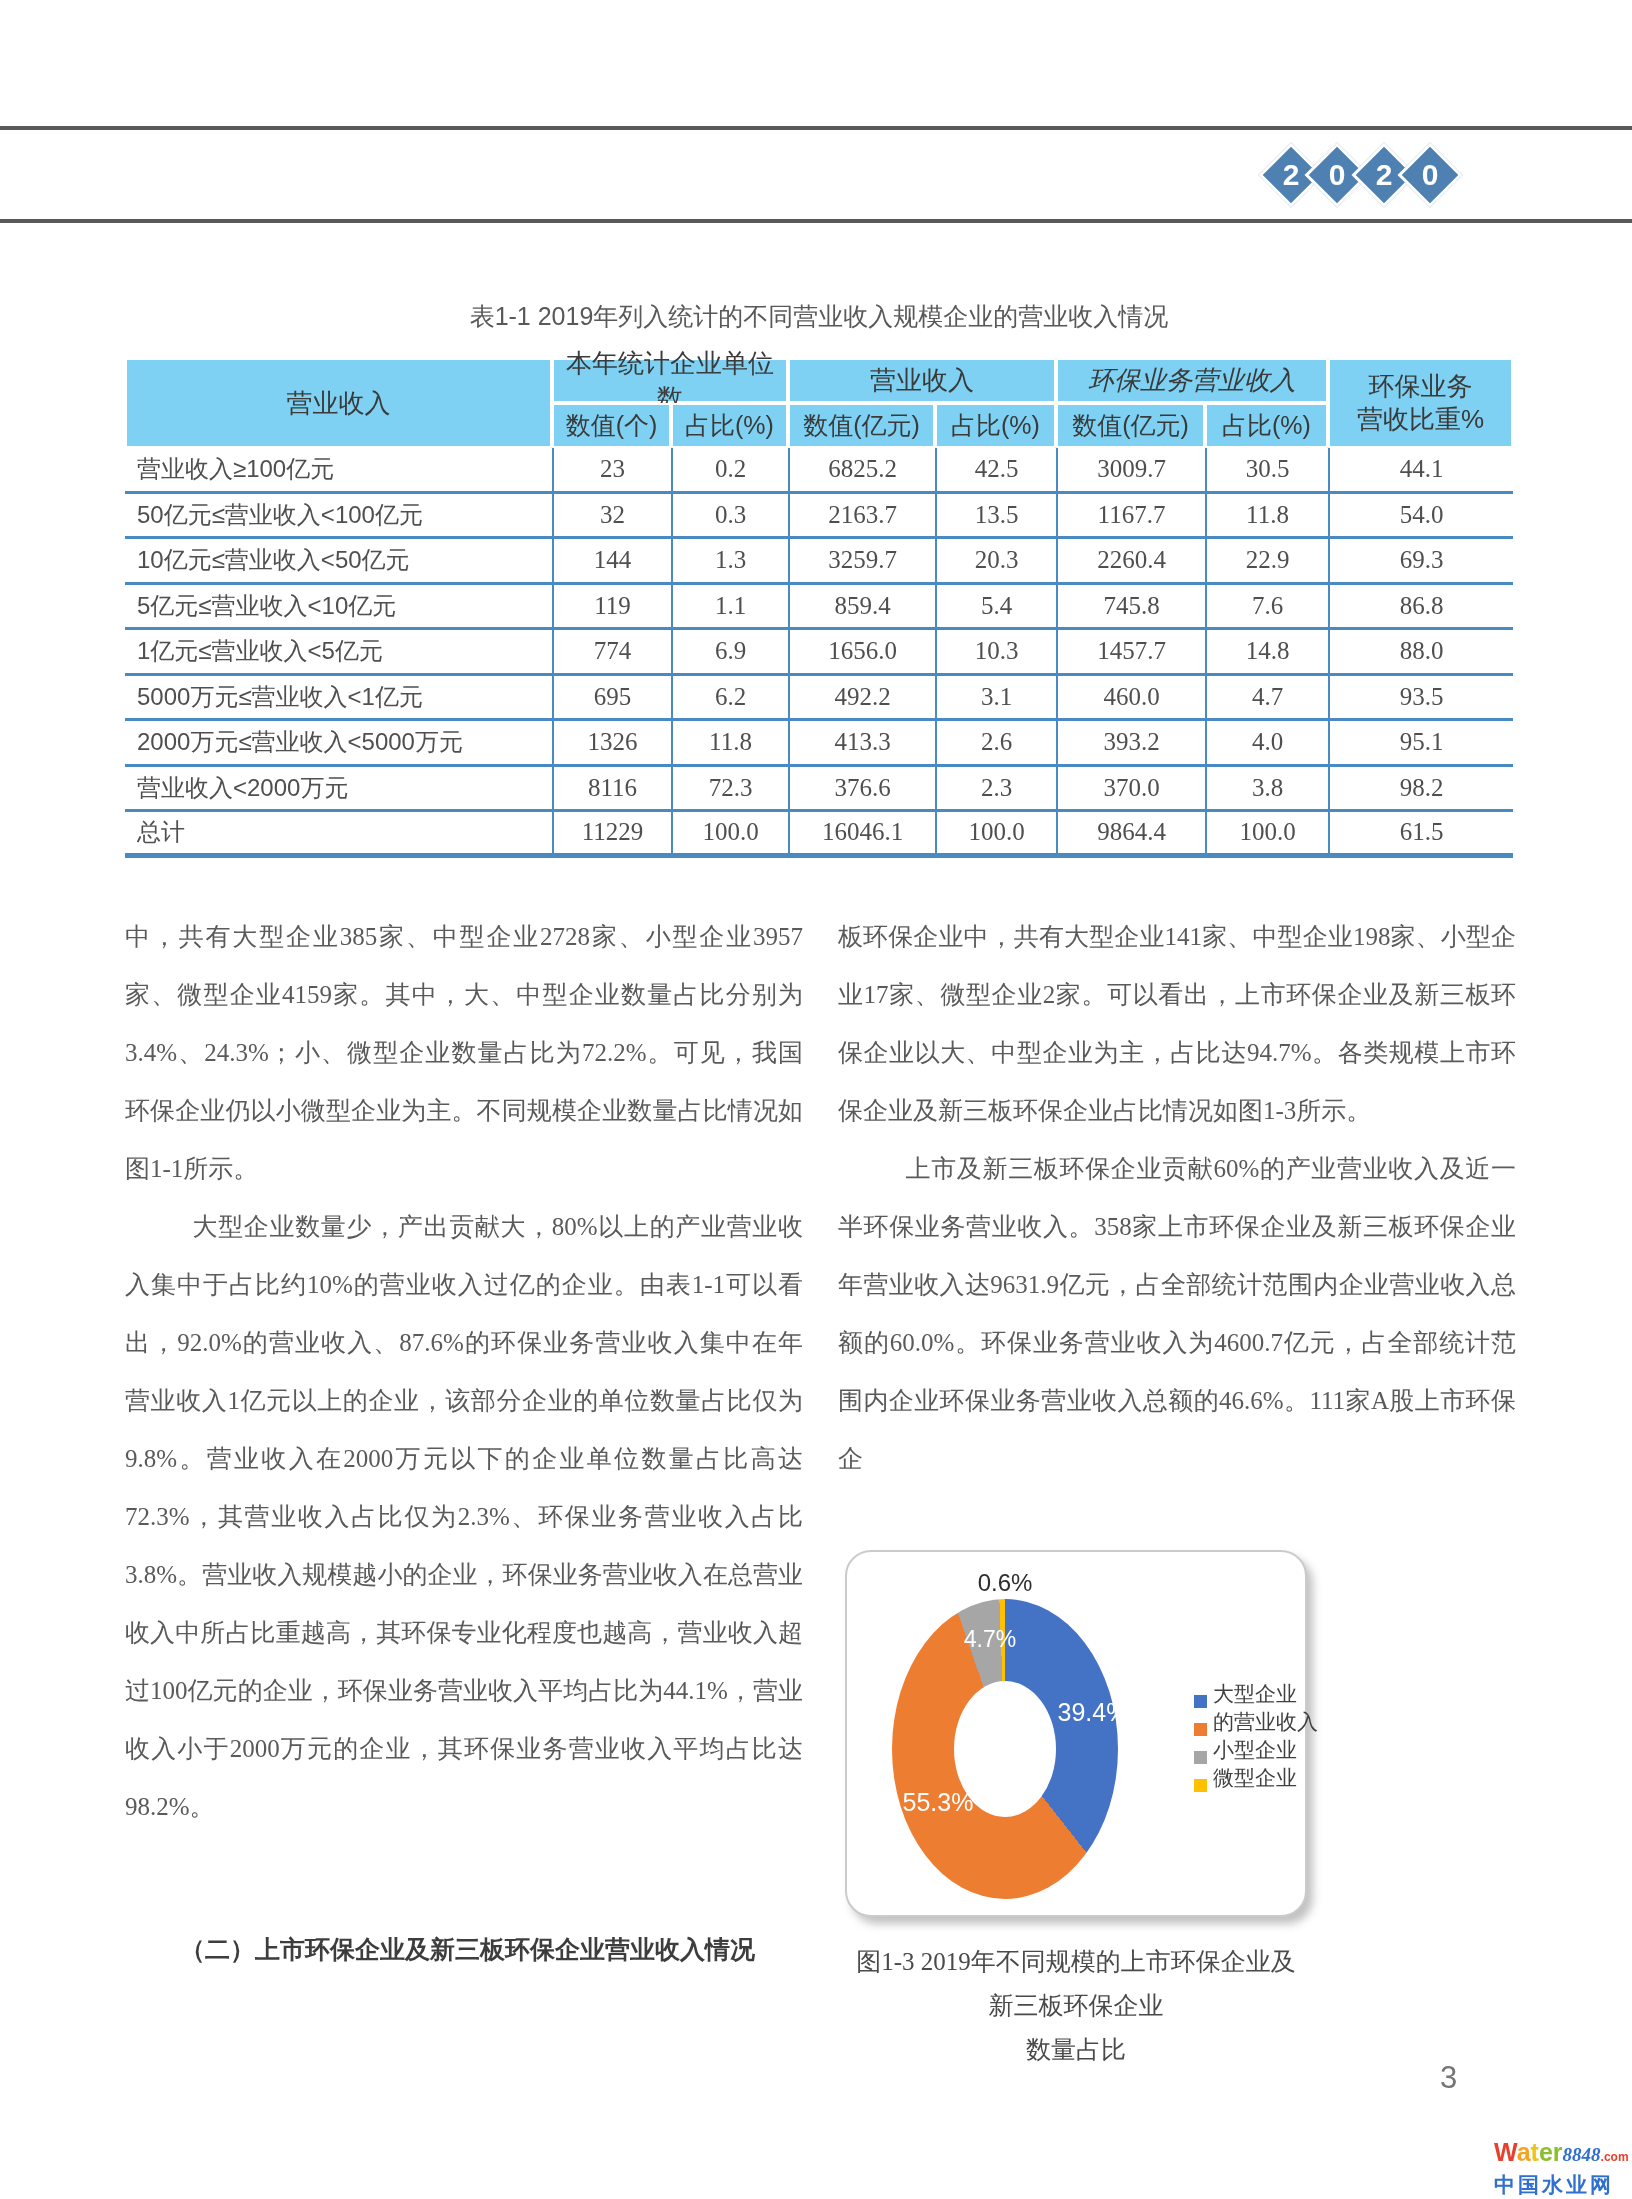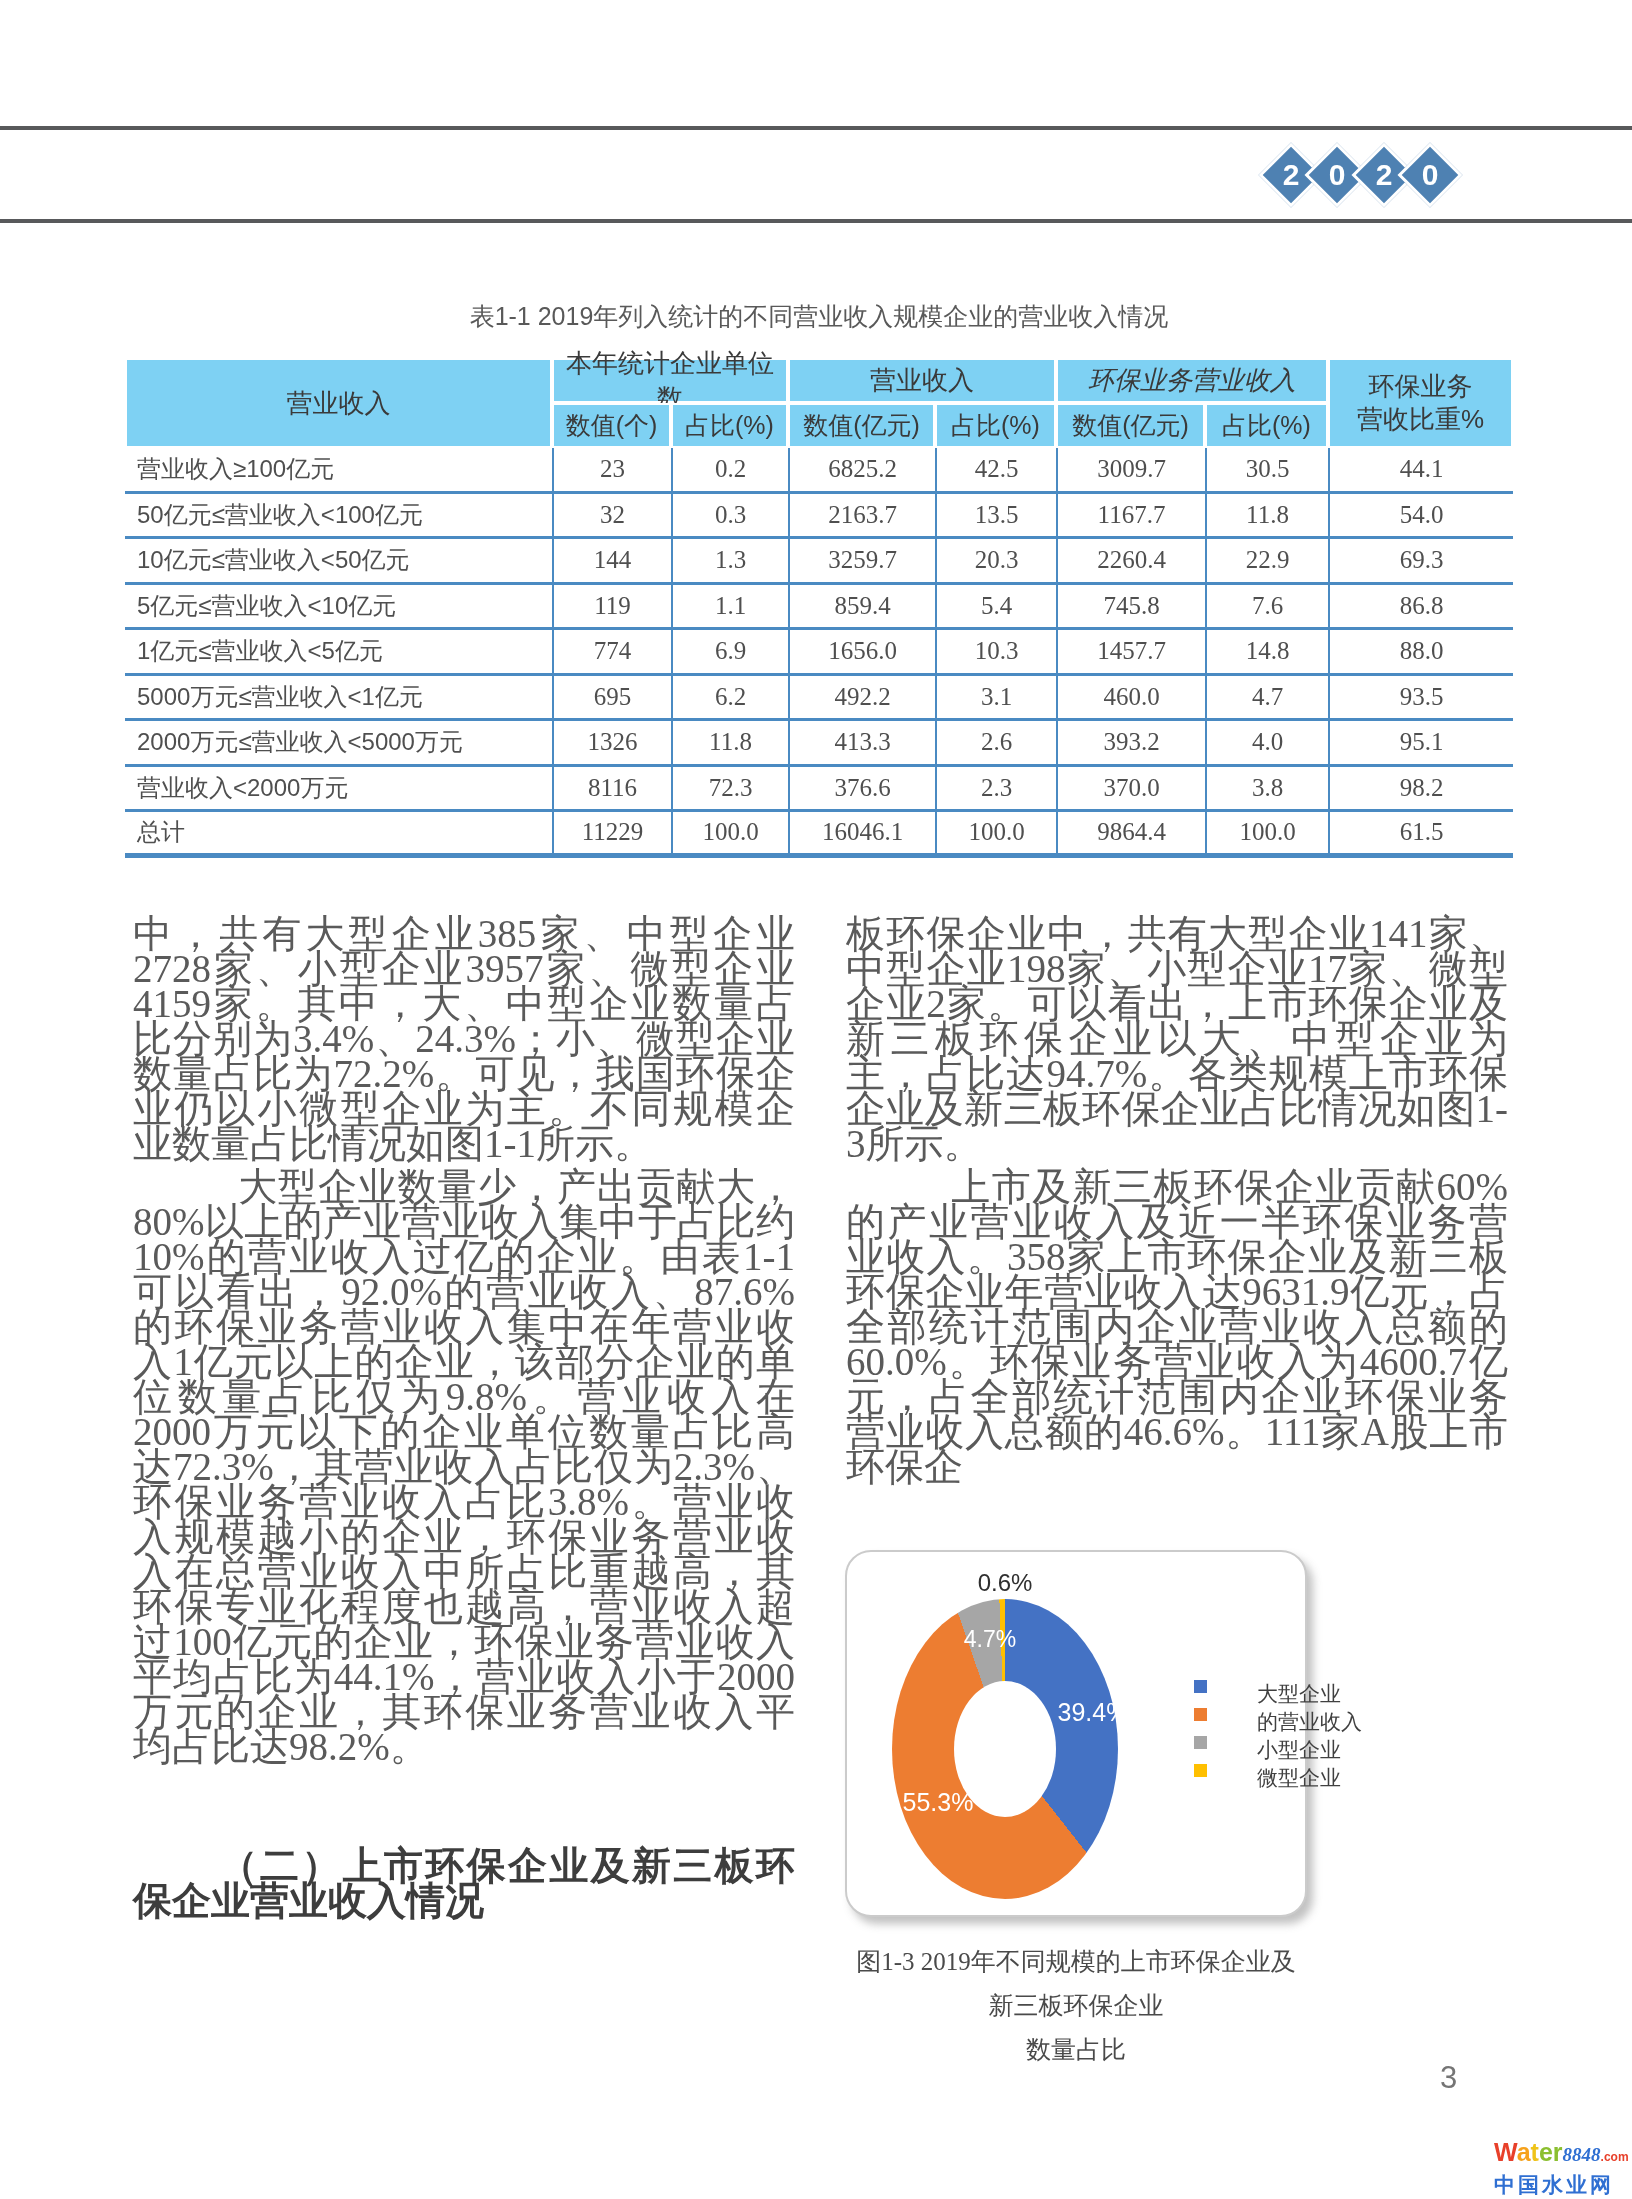--- a/index.html
+++ b/index.html
@@ -34,42 +34,42 @@
       border-bottom:3px solid #4a8ac2;color:#4f4f4f;}
   .bc.lbl{justify-content:flex-start;padding-left:12px;font-size:24px;
           font-family:"Liberation Sans","DejaVu Sans",sans-serif;}
   .bc.num{font-family:"Liberation Serif","DejaVu Serif",serif;font-size:25px;}
   .bc.v{border-left:2px solid #4a8ac2;}
   .bc.lastrow{border-bottom-width:5px;}
 
   
   .textcol{position:absolute;top:908px;width:678px;}
   .textcol.left{left:125px;} .textcol.right{left:838px;}
-  .textcol p{margin:8px;font-size:39px;line-height:35px;text-align:justify;color:#5a5a5a;
+  .textcol p{margin:0;font-size:25px;line-height:58px;text-align:justify;color:#5a5a5a;
              font-family:"Liberation Serif","DejaVu Serif",serif;}
   .textcol p.ind{text-indent:2.7em;}
   .textcol p.head{font-weight:bold;color:#3d3d3d;margin-top:84px;text-indent:2.2em;
              font-family:"Liberation Sans","DejaVu Sans",sans-serif;}
 
   
   .chart-card{position:absolute;left:845px;top:1550px;width:462px;height:367px;background:#fff;
               border:2px solid #cbcbcb;border-radius:26px;box-sizing:border-box;
               box-shadow:6px 7px 9px rgba(120,120,120,.45);}
   .donut{position:absolute;left:45px;top:47px;width:226px;height:300px;border-radius:50%;}
   .donut-hole{position:absolute;left:50%;top:50%;width:102px;height:136px;
               transform:translate(-50%,-50%);background:#fff;border-radius:50%;}
   .slice-label{position:absolute;transform:translate(-50%,-50%);white-space:nowrap;
                font-family:"Liberation Sans","DejaVu Sans",sans-serif;}
   .sl-w{color:#fff;font-size:25px;}
   .sl-06{left:158px;top:31px;color:#2f2f2f;font-size:24px;}
   .sl-47{left:143px;top:87px;font-size:23px;}
   .sl-394{left:246px;top:160px;}
   .sl-553{left:91px;top:250px;}
   .legend{position:absolute;left:347px;top:128px;display:flex;flex-direction:column;}
-  .legend-item{display:flex;align-items:flex-start;height:28px;gap:44px;}
+  .legend-item{display:flex;align-items:flex-end;height:28px;}
   .legend-swatch{width:13px;height:13px;margin-right:6px;flex:0 0 auto;}
   .legend-label{font-size:21px;color:#404040;white-space:nowrap;}
 
   .fig-caption{position:absolute;left:845px;top:1940px;width:462px;text-align:center;
                font-family:"Liberation Serif","DejaVu Serif",serif;font-size:25px;
                color:#4a4a4a;line-height:44px;}
 
   
   .pagenum{position:absolute;left:1440px;top:2060px;font-size:31px;color:#757575;}
   .wm{position:absolute;left:1494px;top:2139px;width:138px;text-align:left;line-height:27px;

